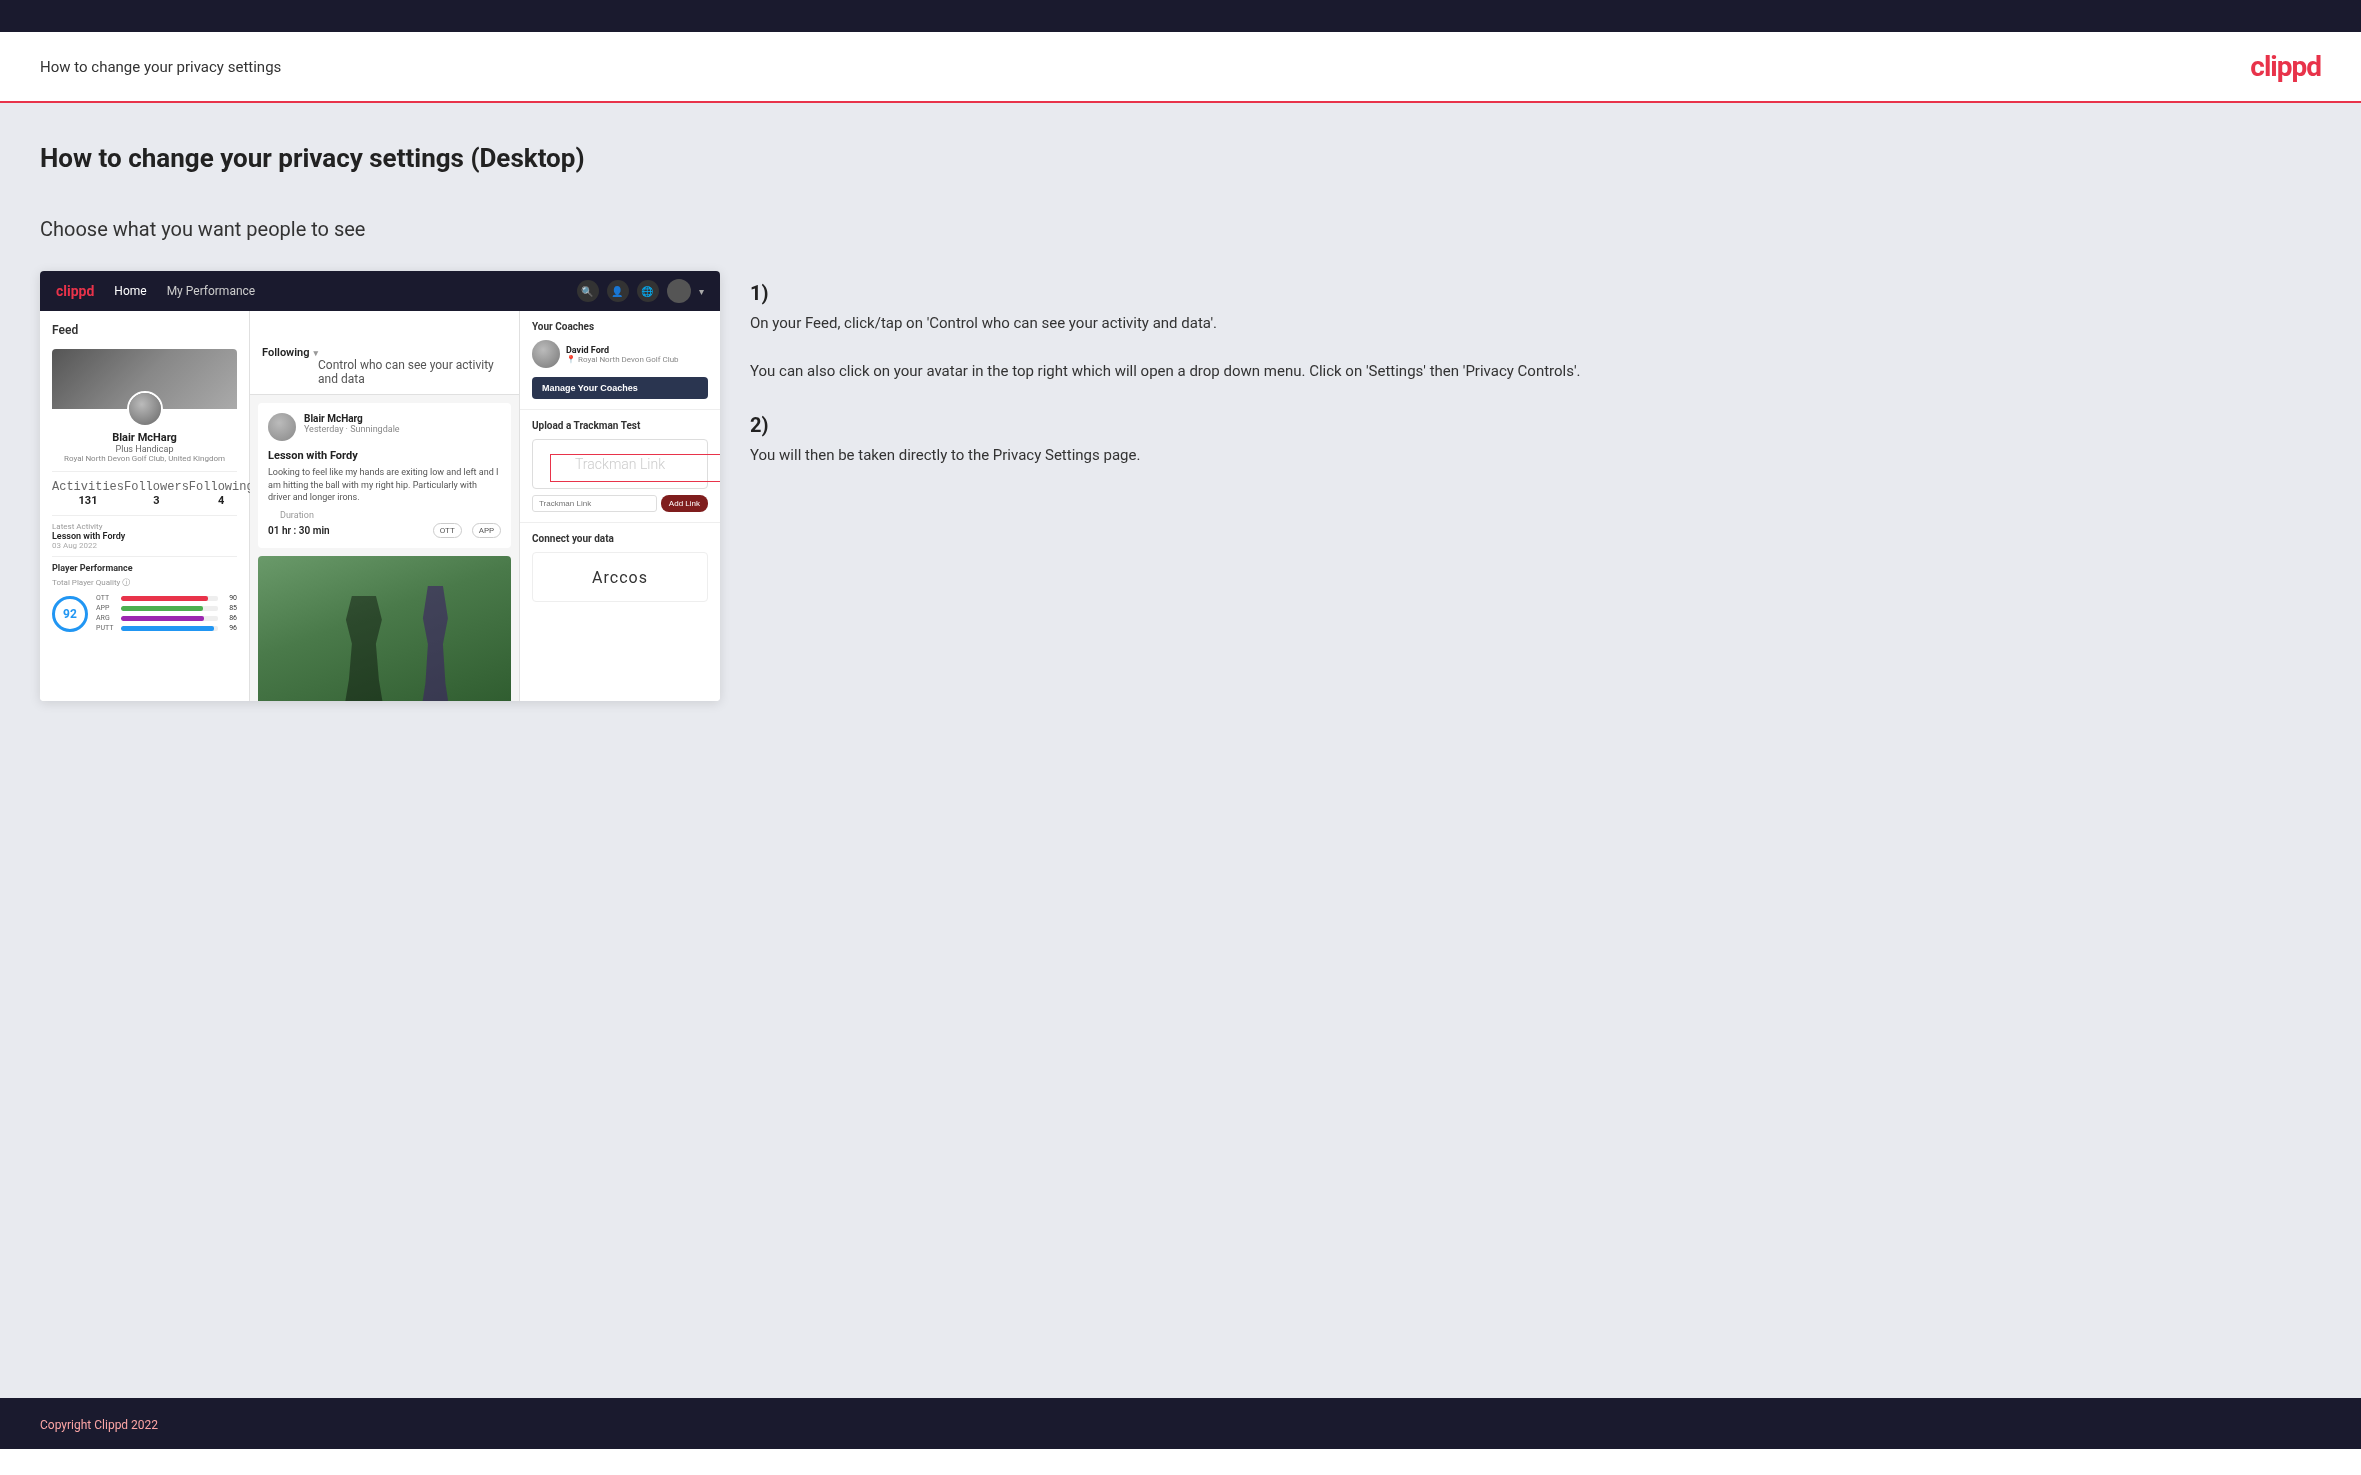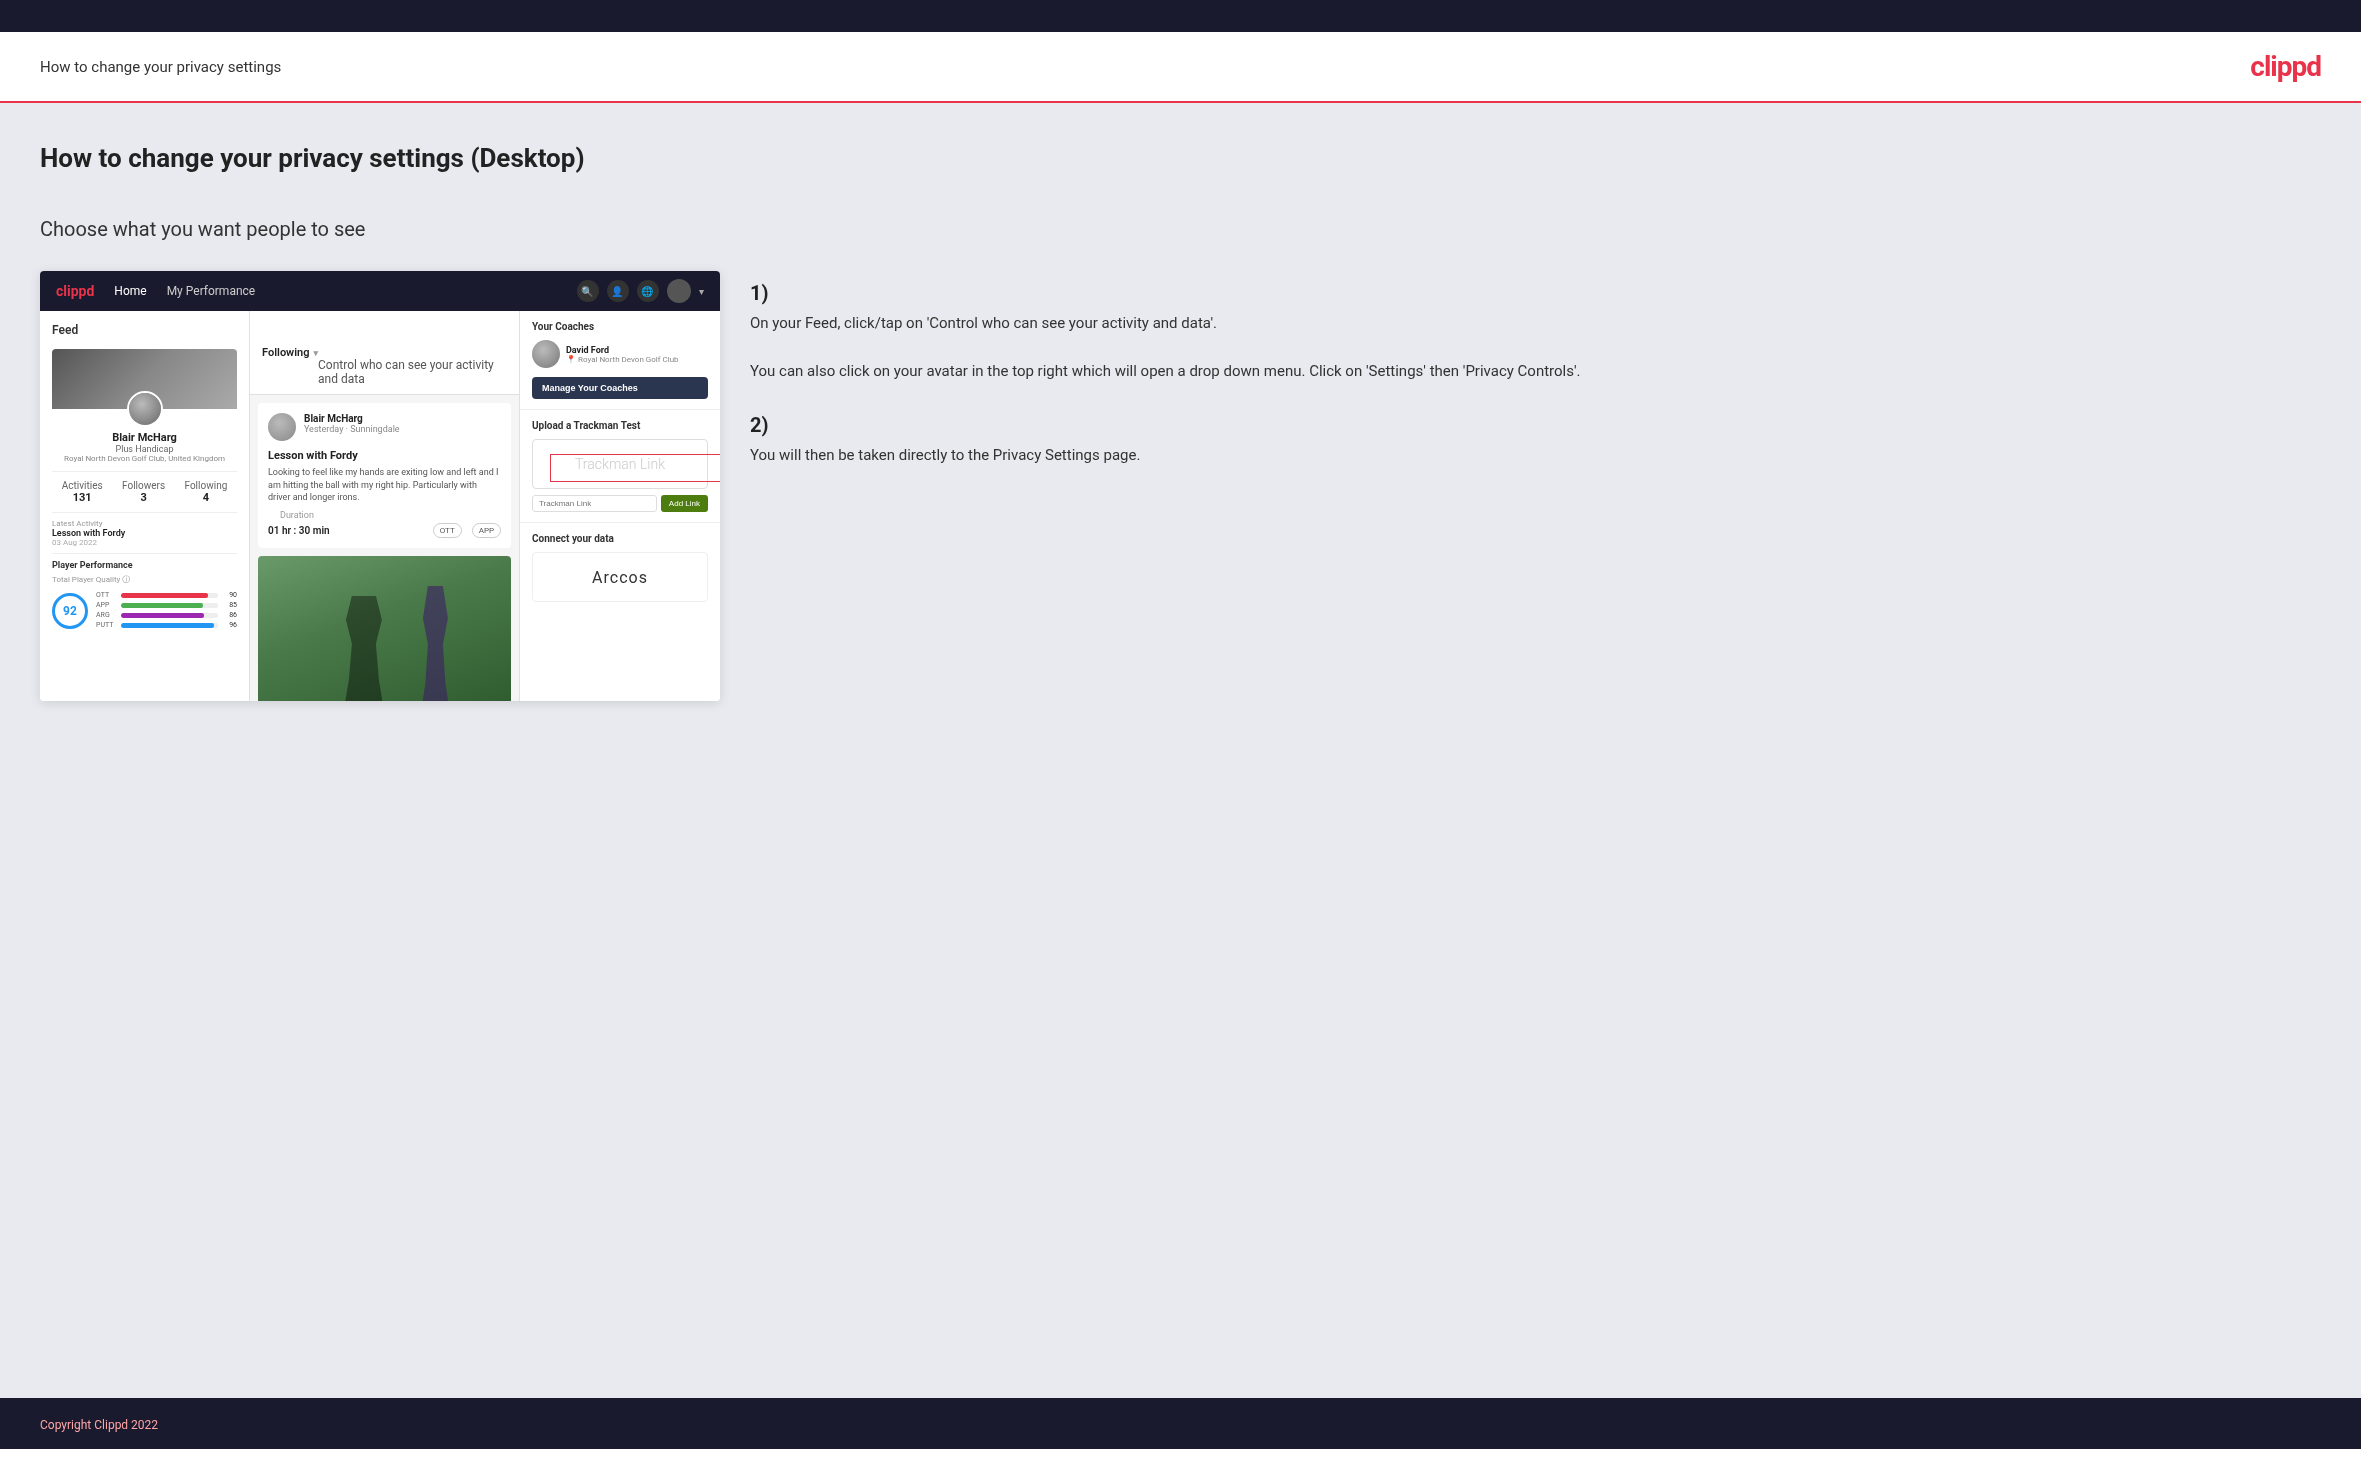--- a/index.html
+++ b/index.html
@@ -173,21 +173,21 @@
       font-size: 8px;
       color: #888;
     }
     .profile-stats {
       display: flex;
       justify-content: space-around;
       padding: 8px 0;
       border-bottom: 1px solid #eee;
     }
     .stat-item { text-align: center; }
-    .stat-label { font-size: 10px; color: #666; }
+    .stat-label { font-size: 12px; color: #666; font-family: Liberation Mono, monospace; }
     .stat-value { font-size: 11px; font-weight: 700; color: #222; }
     .latest-activity {
       padding: 6px 0;
       border-bottom: 1px solid #eee;
     }
     .la-label { font-size: 8px; color: #999; }
     .la-value { font-size: 9px; font-weight: 600; color: #222; }
     .la-date { font-size: 8px; color: #aaa; }
     .player-perf {
       padding: 6px 0;
@@ -366,24 +366,24 @@
     }
     .trackman-input {
       flex: 1;
       border: 1px solid #ddd;
       border-radius: 3px;
       padding: 3px 6px;
       font-size: 8px;
       color: #bbb;
     }
     .add-link-btn {
-      background: #4d7c0f;
+      background: #7f1d1d;
       color: #fff;
       border: none;
-      border-radius: 3px;
+      border-radius: 8px;
       padding: 3px 8px;
       font-size: 8px;
       cursor: pointer;
     }
     .connect-section { padding: 10px 12px; }
     .connect-title { font-size: 10px; font-weight: 700; color: #333; margin-bottom: 8px; }
     .arccos-box {
       border: 1px solid #eee;
       border-radius: 4px;
       height: 50px;

